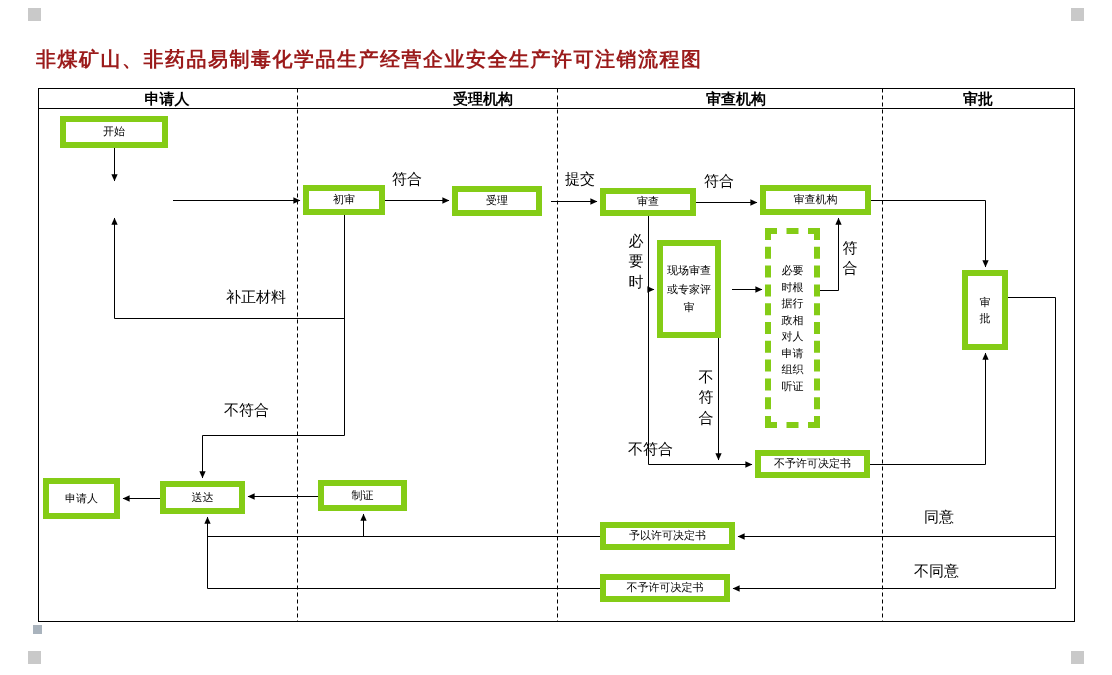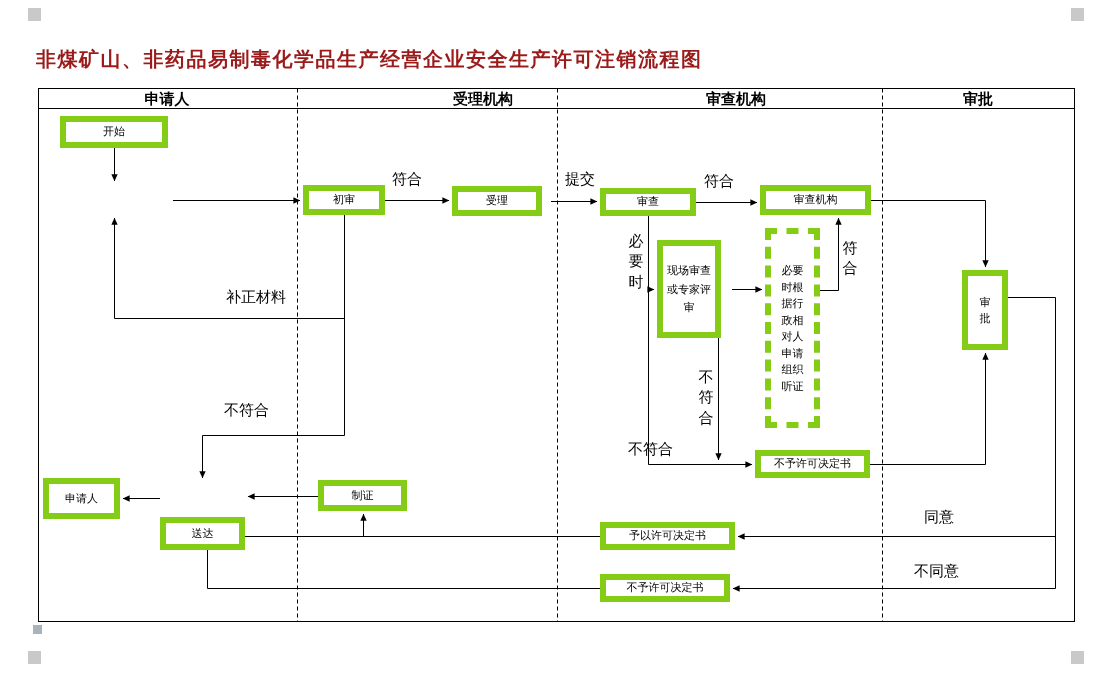--- a/index.html
+++ b/index.html
@@ -139,21 +139,21 @@
   </div>
 
   <div class="node" style="left:962px;top:270px;width:46px;height:80px;">
     <span class="wrap" style="width:16px;line-height:1.5;">审批</span>
   </div>
 
   <div class="node" style="left:755px;top:450px;width:115px;height:28px;">不予许可决定书</div>
   <div class="node" style="left:600px;top:522px;width:135px;height:28px;">予以许可决定书</div>
   <div class="node" style="left:600px;top:574px;width:130px;height:28px;">不予许可决定书</div>
   <div class="node" style="left:318px;top:480px;width:89px;height:31px;">制证</div>
-  <div class="node" style="left:160px;top:481px;width:85px;height:33px;margin-top:36px;">送达</div>
+  <div class="node" style="left:160px;top:481px;width:85px;height:33px;">送达</div>
   <div class="node" style="left:43px;top:478px;width:77px;height:41px;">申请人</div>
 
   <div class="hlbl" style="left:392px;top:170px;">符合</div>
   <div class="hlbl" style="left:565px;top:170px;">提交</div>
   <div class="hlbl" style="left:704px;top:172px;">符合</div>
   <div class="vlbl" style="left:628px;top:231px;">必要时</div>
   <div class="vlbl" style="left:842px;top:238px;">符合</div>
   <div class="vlbl" style="left:698px;top:367px;">不符合</div>
   <div class="hlbl" style="left:628px;top:440px;">不符合</div>
   <div class="hlbl" style="left:226px;top:288px;">补正材料</div>

